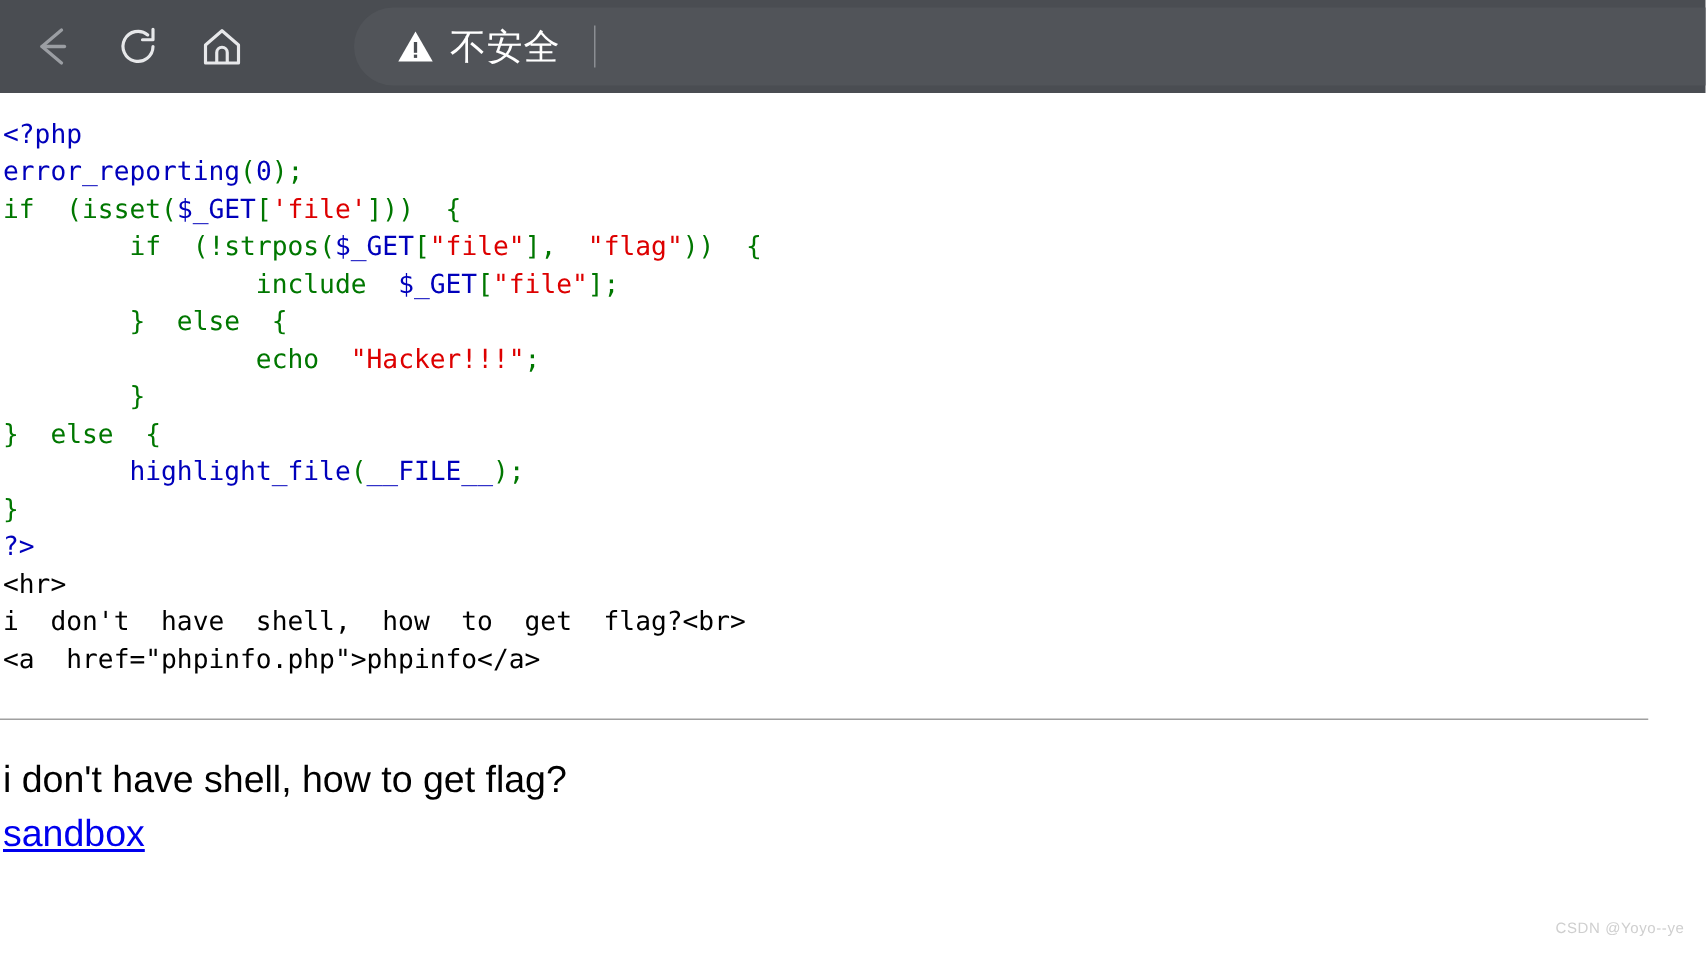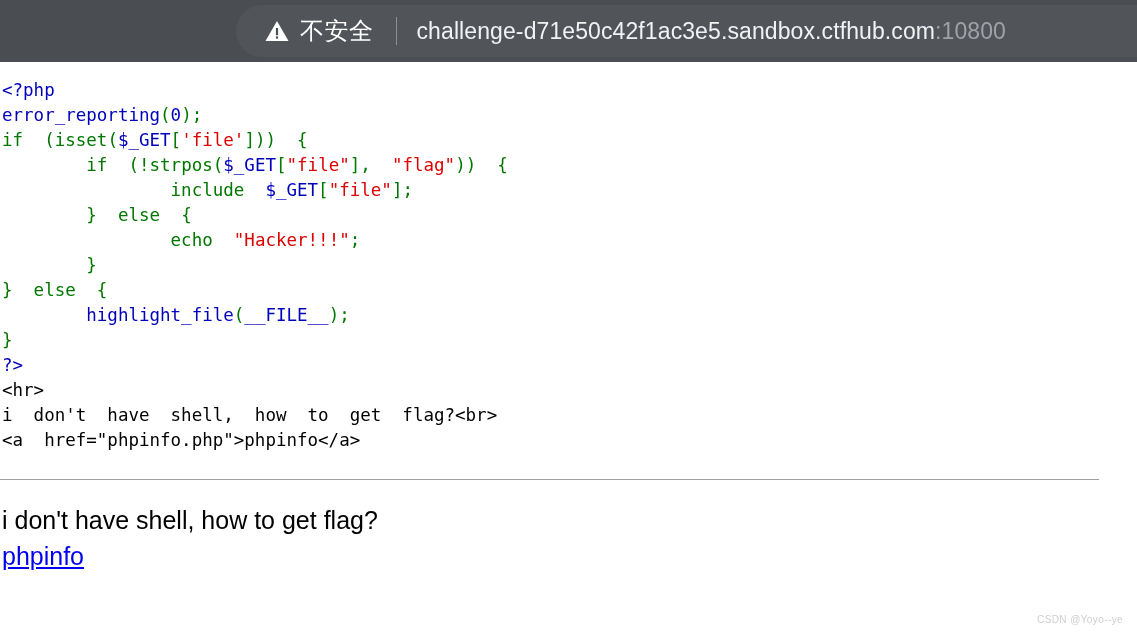--- a/index.html
+++ b/index.html
@@ -19,21 +19,20 @@
   .toolbar {
     position: absolute;
     top: 0;
     left: 0;
     width: 1137px;
     height: 62px;
     background: #4a4d52;
     display: flex;
     align-items: center;
     box-sizing: border-box;
-    flex-direction: column;
   }
   .nav-btn {
     width: 56px;
     height: 62px;
     display: flex;
     align-items: center;
     justify-content: center;
     flex: 0 0 auto;
   }
   .nav-btn.back { margin-left: 8px; }
@@ -180,21 +179,20 @@
   <div class="omnibox">
     <span class="sec-icon">
       <svg width="26" height="26" viewBox="0 0 26 26">
         <path d="M13 3 L24.5 23 L1.5 23 Z" fill="#ffffff"></path>
         <rect x="11.9" y="10" width="2.2" height="7.2" fill="#4a4d52"></rect>
         <rect x="11.9" y="18.4" width="2.2" height="2.2" fill="#4a4d52"></rect>
       </svg>
     </span>
     <span class="sec-label">不安全</span>
     <span class="omni-divider"></span>
-    <span class="url-text"><span>challenge-d71e50c42f1ac3e5.sandbox.ctfhub.com</span><span class="port">:10800</span></span>
   </div>
 </div>
 
 <div class="page">
 
   <pre class="code" id="code-block"><span><span class="c-tag">&lt;?php</span></span>
 <span><span class="c-fn">error_reporting</span><span class="c-kw">(</span><span class="c-tag">0</span><span class="c-kw">)</span><span class="c-kw">;</span></span>
 <span><span class="c-kw">if</span><span class="c-kw">  (</span><span class="c-kw">isset</span><span class="c-kw">(</span><span class="c-var">$_GET</span><span class="c-kw">[</span><span class="c-str">'file'</span><span class="c-kw">]))  {</span></span>
 <span>        <span class="c-kw">if</span><span class="c-kw">  (!</span><span class="c-kw">strpos</span><span class="c-kw">(</span><span class="c-var">$_GET</span><span class="c-kw">[</span><span class="c-str">"file"</span><span class="c-kw">],  </span><span class="c-str">"flag"</span><span class="c-kw">))  {</span></span>
 <span>                <span class="c-kw">include</span><span class="c-kw">  </span><span class="c-var">$_GET</span><span class="c-kw">[</span><span class="c-str">"file"</span><span class="c-kw">];</span></span>
@@ -206,17 +204,17 @@
 <span><span class="c-kw">}</span></span>
 <span><span class="c-tag">?&gt;</span></span>
 <span><span class="c-html">&lt;hr&gt;</span></span>
 <span><span class="c-html">i  don't  have  shell,  how  to  get  flag?&lt;br&gt;</span></span>
 <span><span class="c-html">&lt;a  href="phpinfo.php"&gt;phpinfo&lt;/a&gt;</span></span></pre>
 
   <hr class="sep">
 
   <div class="out-text">i don't have shell, how to get flag?</div>
 
-  <a class="out-link" href="#">phpinfo</a>
+  <a class="out-link" href="#">sandbox</a>
 
 </div>
 
 <div class="watermark">CSDN @Yoyo--ye</div>
 
 </body></html>

